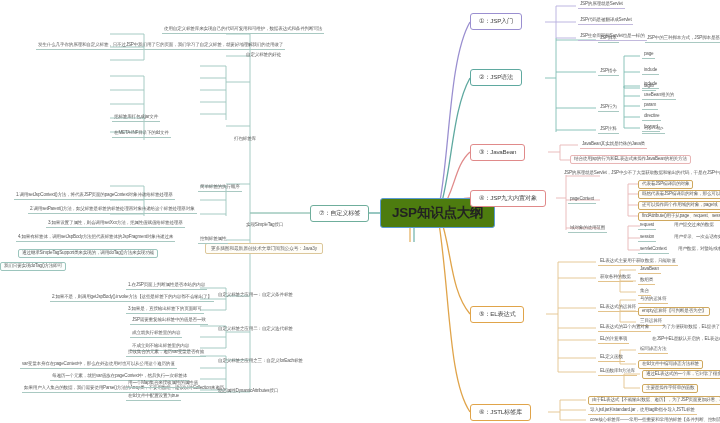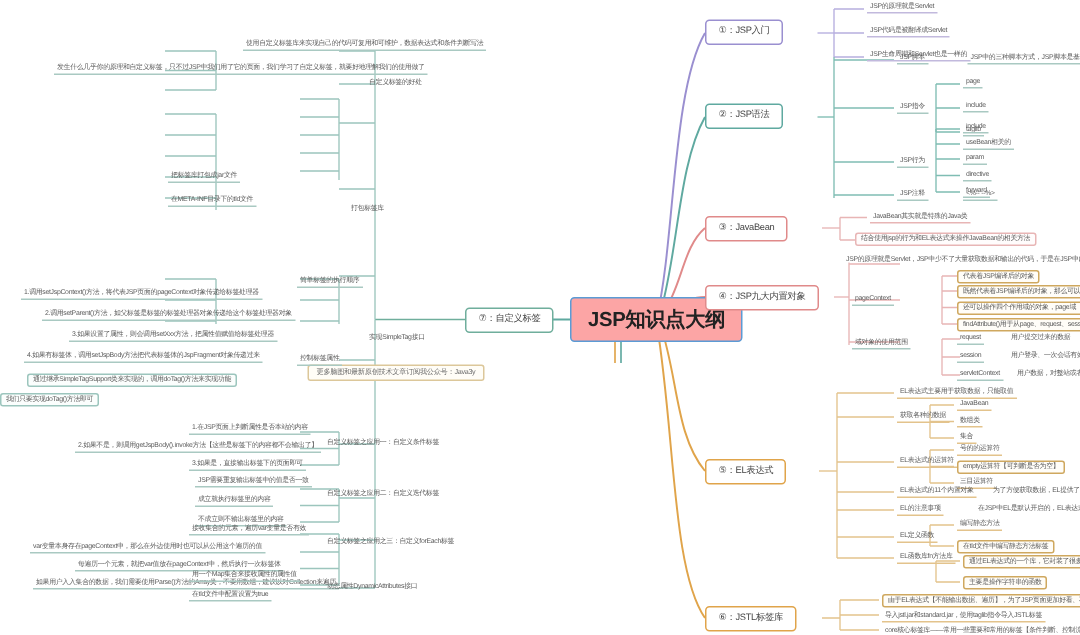--- a/index.html
+++ b/index.html
@@ -4,21 +4,21 @@
 <style>
   html,body{margin:0;padding:0;background:#fff;}
   body{width:720px;height:423px;overflow:hidden;
        font-family:"Liberation Sans","DejaVu Sans",sans-serif;
        color:#3a3a3a;position:relative;}
   #canvas{position:absolute;left:0;top:0;width:720px;height:423px;}
   svg.links{position:absolute;left:0;top:0;width:720px;height:423px;pointer-events:none;}
   .node{position:absolute;box-sizing:border-box;white-space:nowrap;
         line-height:1.05;letter-spacing:-0.2px;}
   
-  .root{border:1.4px solid #5b9bd5;background:#fca5a5;border-radius:3px;
+  .root{border:1.4px solid #5b9bd5;background:#4d7c0f;border-radius:3px;
         padding:7px 11px;font-size:13.5px;color:#222;font-weight:bold;}
   
   .b1{border:1px solid #999;background:#fff;border-radius:3px;
       padding:4px 8px;font-size:6.2px;color:#444;}
   .b1.purple{border-color:#9a8fd0;}
   .b1.teal{border-color:#5fa9a0;}
   .b1.pink{border-color:#e08a8a;}
   .b1.red{border-color:#e08a8a;}
   .b1.amber{border-color:#e0a44a;}
   .b1.green{border-color:#6fae9c;}

